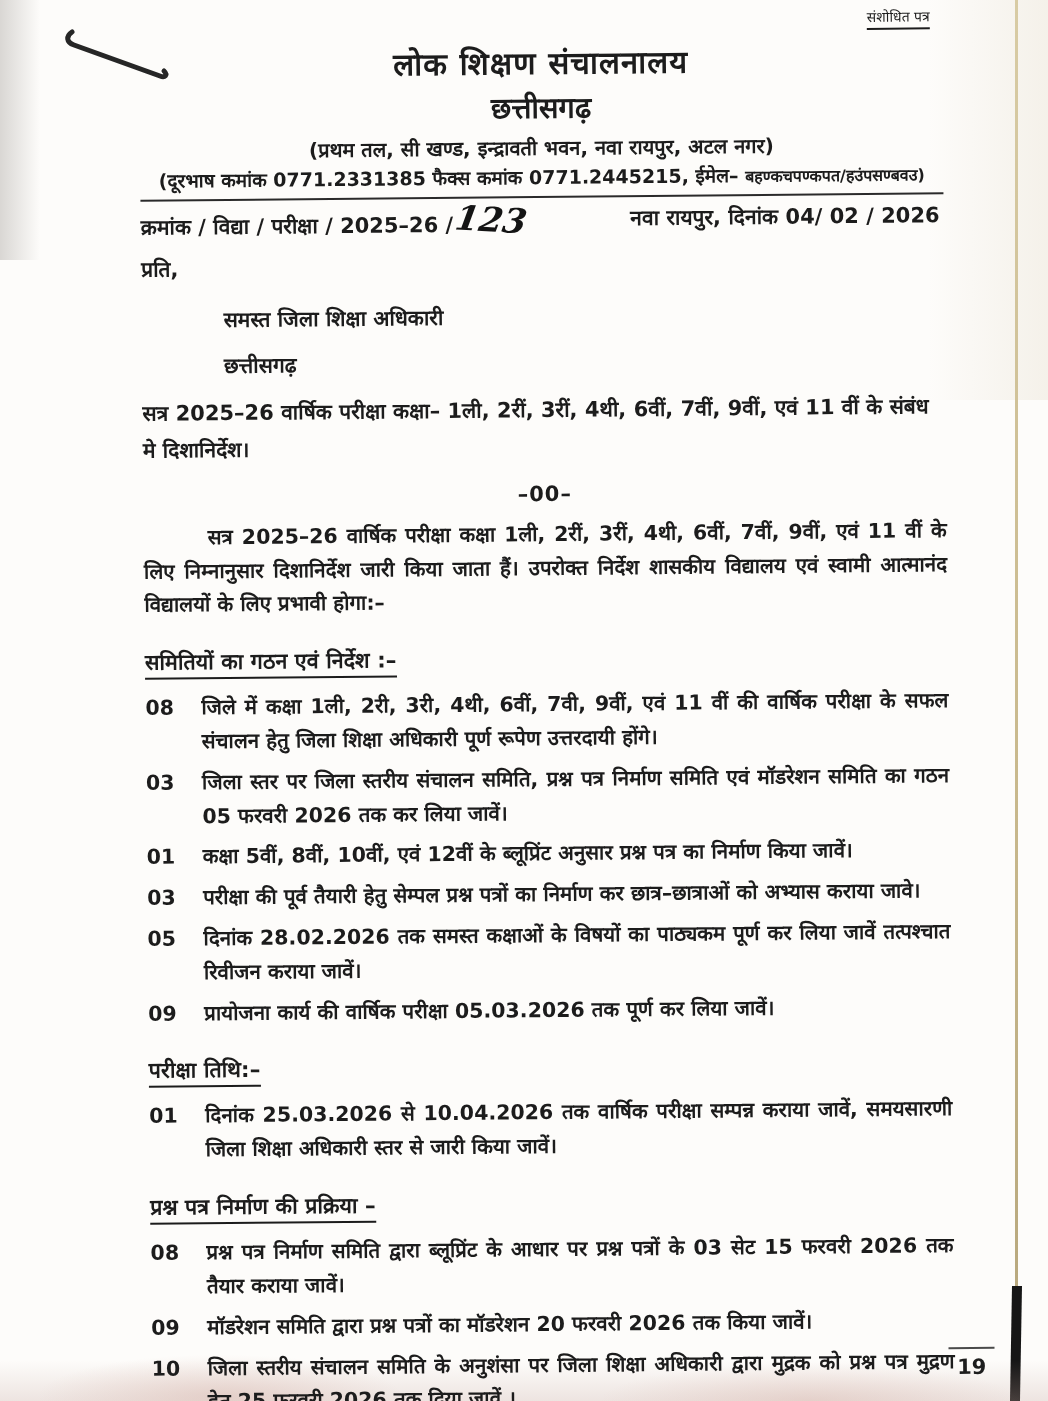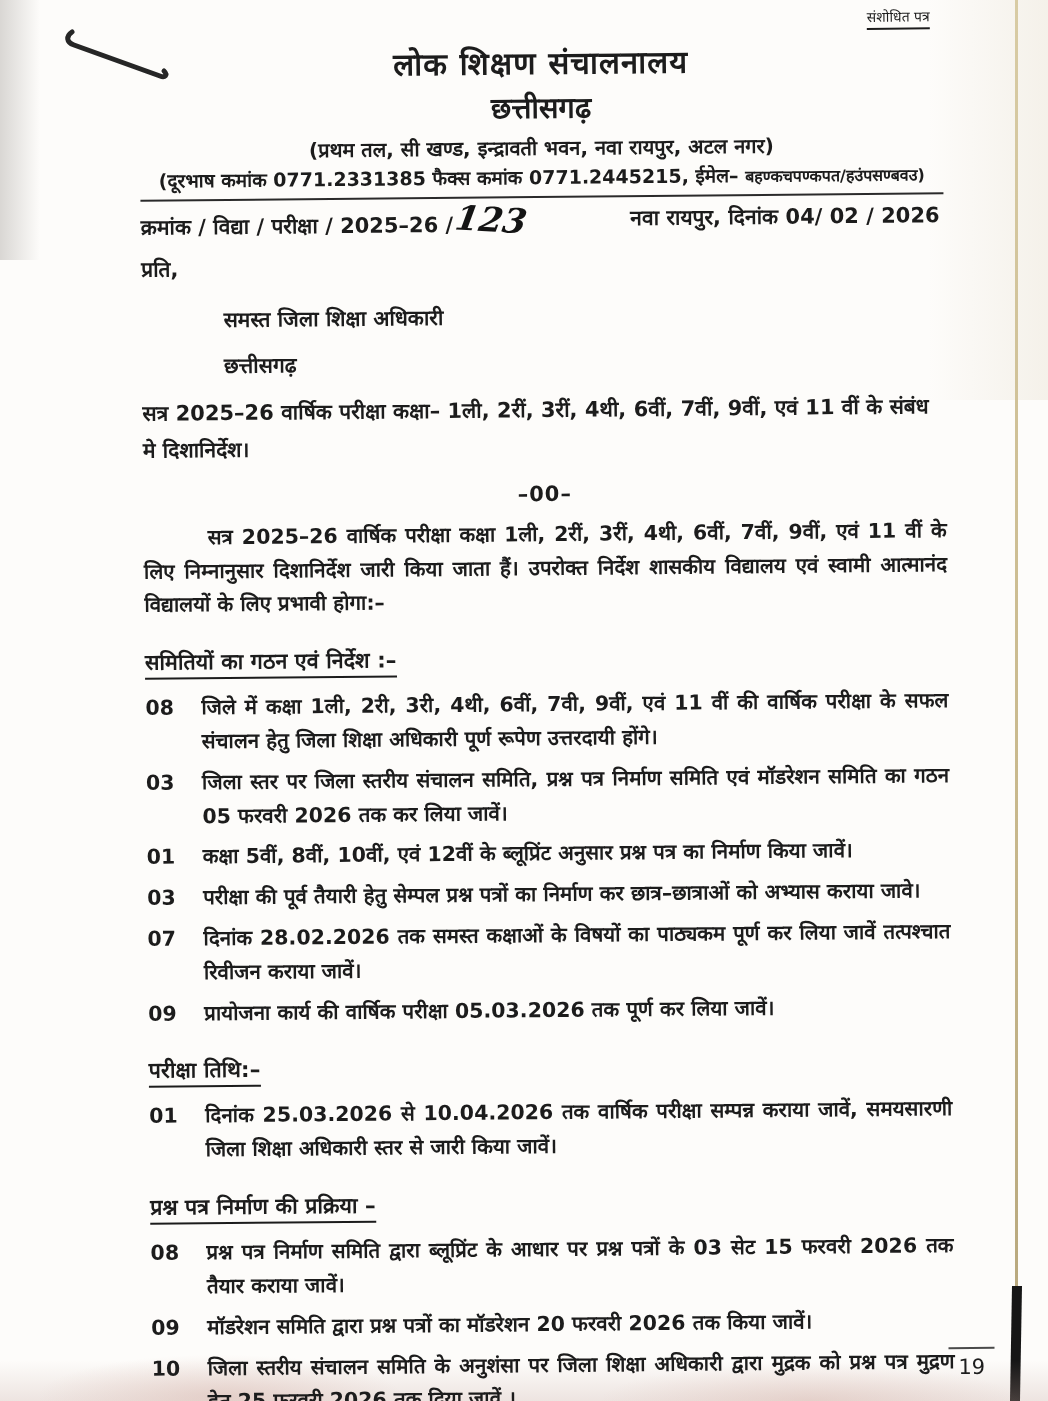--- a/index.html
+++ b/index.html
@@ -84,21 +84,21 @@
     border-bottom:2px solid #1c1c1c; padding-bottom:2px;
   }
   .sec-heading-wrap { margin-top:24px; }
   .items { margin-top:12px; }
   .item { display:flex; font-size:20.5px; line-height:1.65; margin-bottom:7px; }
   .item .num { flex:none; width:56px; }
   .item p { flex:1; text-align:justify; }
 
   .page-num-box {
     position:absolute; right:60px; bottom:18px; text-align:center;
-    font-size:21px; font-weight:400; color:#1d1d1d;
+    font-size:21px; font-weight:700; color:#1d1d1d;
   }
   .page-num-box .line { width:46px; height:0; border-top:2px solid #4a4a4a; margin:0 auto 6px auto; }
 
   .pen-stroke-svg { position:absolute; left:58px; top:18px; width:150px; height:70px; }
 </style>
 </head>
 <body>
 
 <div class="scan-shadow-left"></div>
 <div class="top-haze"></div>
@@ -164,21 +164,21 @@
     </div>
     <div class="item">
       <span class="num">01</span>
       <p>कक्षा 5वीं, 8वीं, 10वीं, एवं 12वीं के ब्लूप्रिंट अनुसार प्रश्न पत्र का निर्माण किया जावें।</p>
     </div>
     <div class="item">
       <span class="num">03</span>
       <p>परीक्षा की पूर्व तैयारी हेतु सेम्पल प्रश्न पत्रों का निर्माण कर छात्र–छात्राओं को अभ्यास कराया जावे।</p>
     </div>
     <div class="item">
-      <span class="num">07</span>
+      <span class="num">05</span>
       <p>दिनांक 28.02.2026 तक समस्त कक्षाओं के विषयों का पाठ्यकम पूर्ण कर लिया जावें तत्पश्चात रिवीजन कराया जावें।</p>
     </div>
     <div class="item">
       <span class="num">09</span>
       <p>प्रायोजना कार्य की वार्षिक परीक्षा 05.03.2026 तक पूर्ण कर लिया जावें।</p>
     </div>
   </div>
 
   <div class="sec-heading-wrap">
     <span class="sec-heading">परीक्षा तिथि:–</span>

